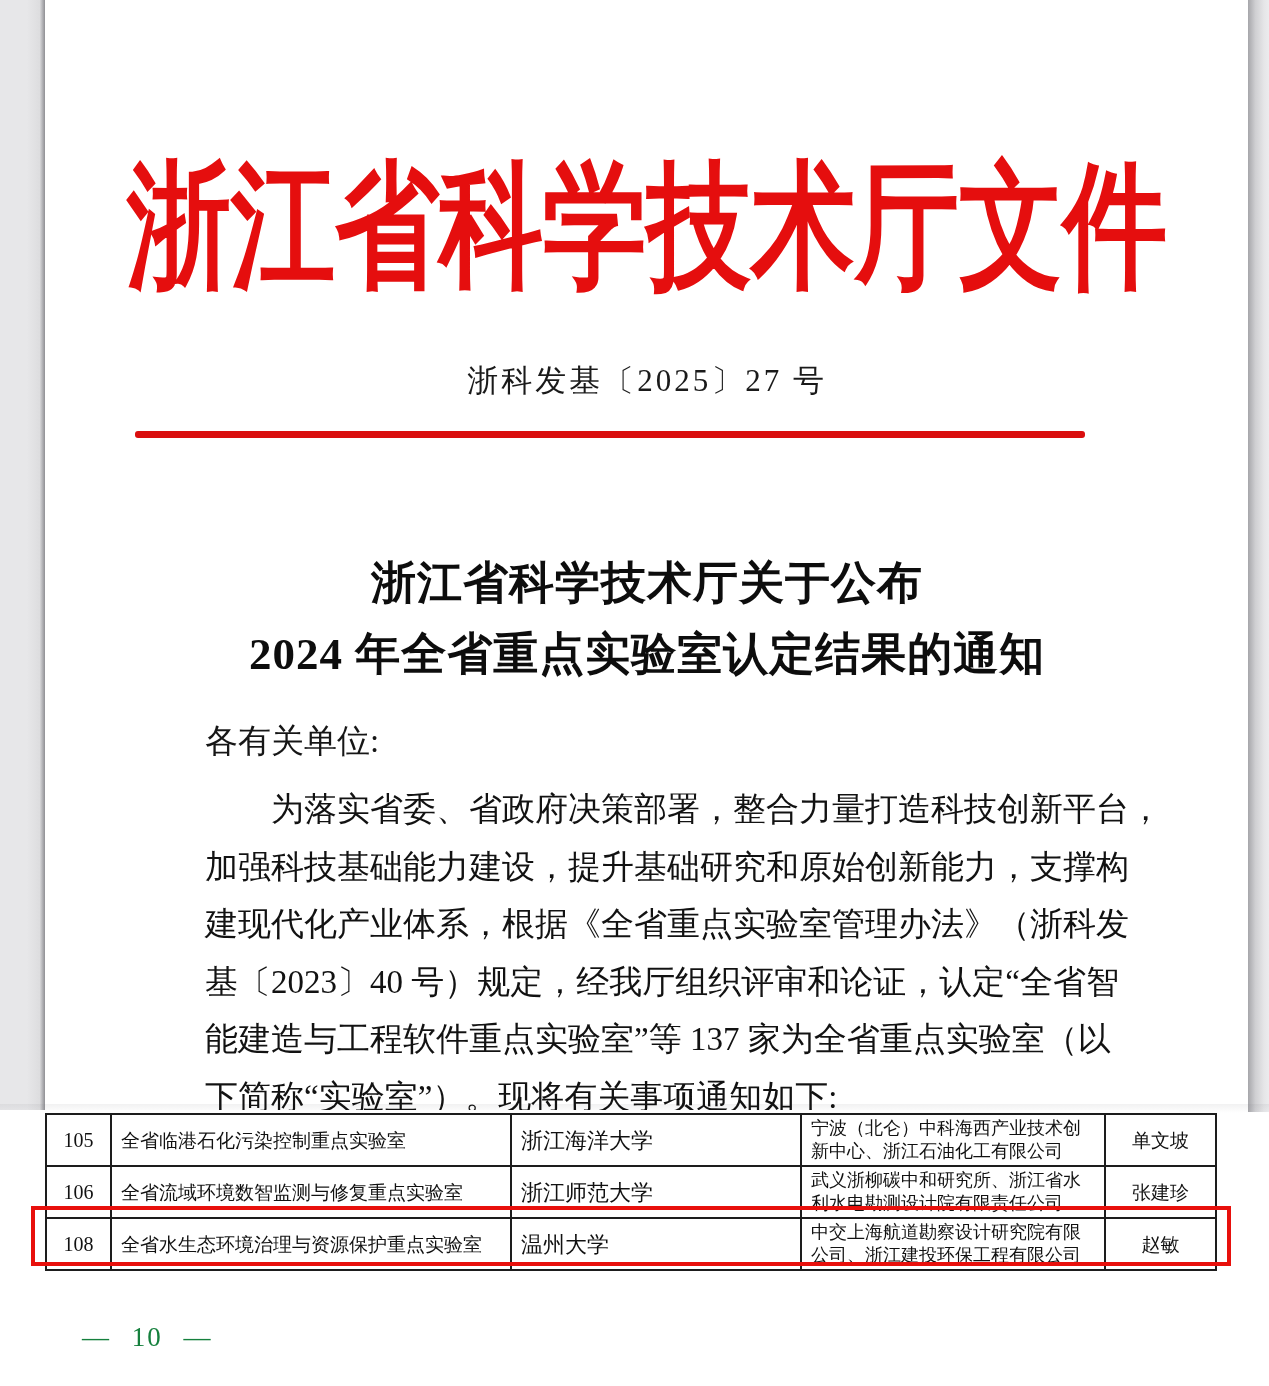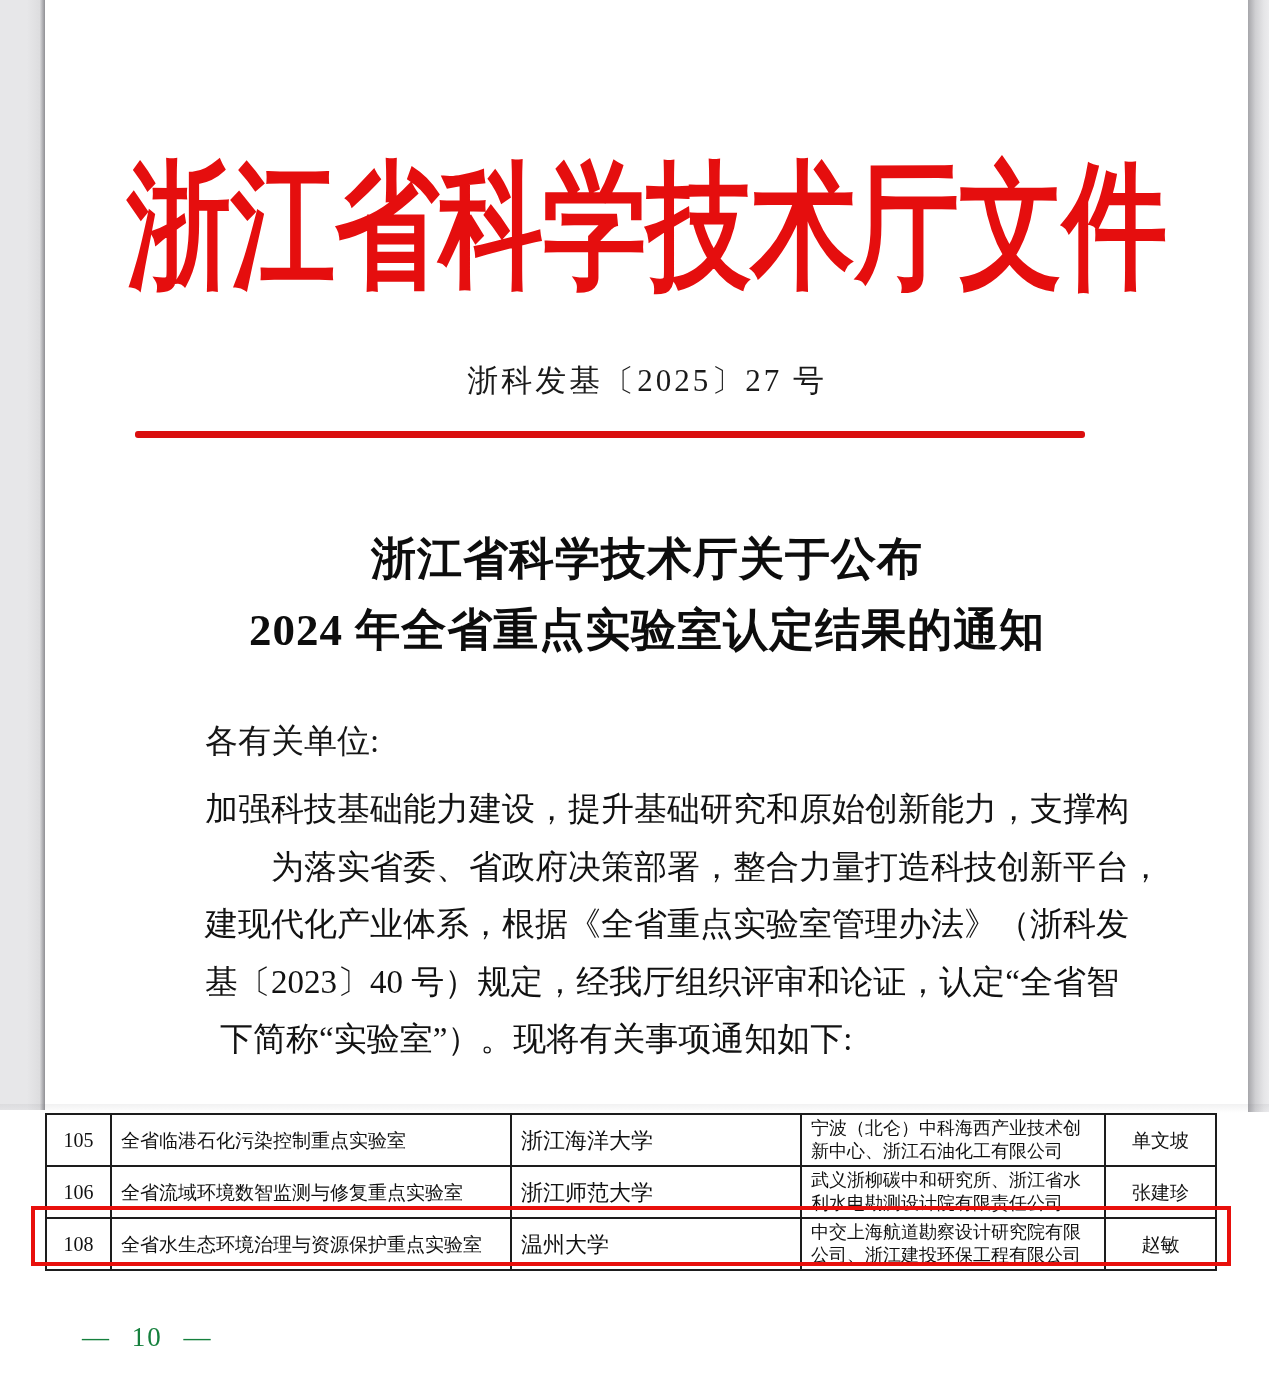--- a/index.html
+++ b/index.html
@@ -35,35 +35,35 @@
   }
   .doc-number {
     position: absolute; top: 360px; left: 45px; width: 1204px;
     text-align: center; font-size: 31px; letter-spacing: 3px; color: #1a1a1a;
   }
   .red-rule {
     position: absolute; top: 431px; left: 135px; width: 950px; height: 7px;
     border-radius: 3px;
   }
   .notice-title {
-    position: absolute; top: 524px; left: 45px; width: 1204px;
+    position: absolute; top: 548px; left: 45px; width: 1204px;
     text-align: center; font-weight: 700; color: #0d0d0d;
     font-size: 45px; line-height: 71px; letter-spacing: 1px;
   }
   .salutation {
     position: absolute; top: 718px; left: 205px; width: 900px;
     font-size: 33px; line-height: 46px;
   }
   .paragraph {
     position: absolute; top: 781px; left: 205px; width: 901px;
     font-size: 33px; line-height: 57.5px; color: #121212;
   }
   .para-line { text-align: justify; text-align-last: justify; white-space: nowrap; }
   .para-line.first { padding-left: 66px; }
-  .para-line.last { text-align-last: left; white-space: normal; margin-left: 15px; }
+  .para-line.last { text-align-last: left; white-space: normal; }
   
   .table-section {
     position: absolute; left: 0; top: 1110px; width: 1179px; height: 276px;
     background: #ffffff;
   }
   table.result-table {
     position: absolute; left: 45px; top: 3px;
     width: 1170px;
     border-collapse: collapse; table-layout: fixed;
     font-size: 18px; line-height: 23px; color: #111;
@@ -106,24 +106,25 @@
   <div class="red-rule" style="background:#da0e0e"></div>
 
   <div class="notice-title">
     <div>浙江省科学技术厅关于公布</div>
     <div>2024 年全省重点实验室认定结果的通知</div>
   </div>
 
   <div class="salutation">各有关单位:</div>
 
   <div class="paragraph">
+    <div class="para-line first">为落实省委、省政府决策部署，整合力量打造科技创新平台，</div>
     <div class="para-line">加强科技基础能力建设，提升基础研究和原始创新能力，支撑构</div>
-    <div class="para-line first">为落实省委、省政府决策部署，整合力量打造科技创新平台，</div>
     <div class="para-line">建现代化产业体系，根据《全省重点实验室管理办法》（浙科发</div>
     <div class="para-line">基〔2023〕40 号）规定，经我厅组织评审和论证，认定“全省智</div>
+    <div class="para-line">能建造与工程软件重点实验室”等 137 家为全省重点实验室（以</div>
     <div class="para-line last">下简称“实验室”）。现将有关事项通知如下:</div>
   </div>
 
   <div class="table-section">
     <table class="result-table">
       <colgroup>
         <col style="width:65px">
         <col style="width:400px">
         <col style="width:290px">
         <col style="width:304px">

